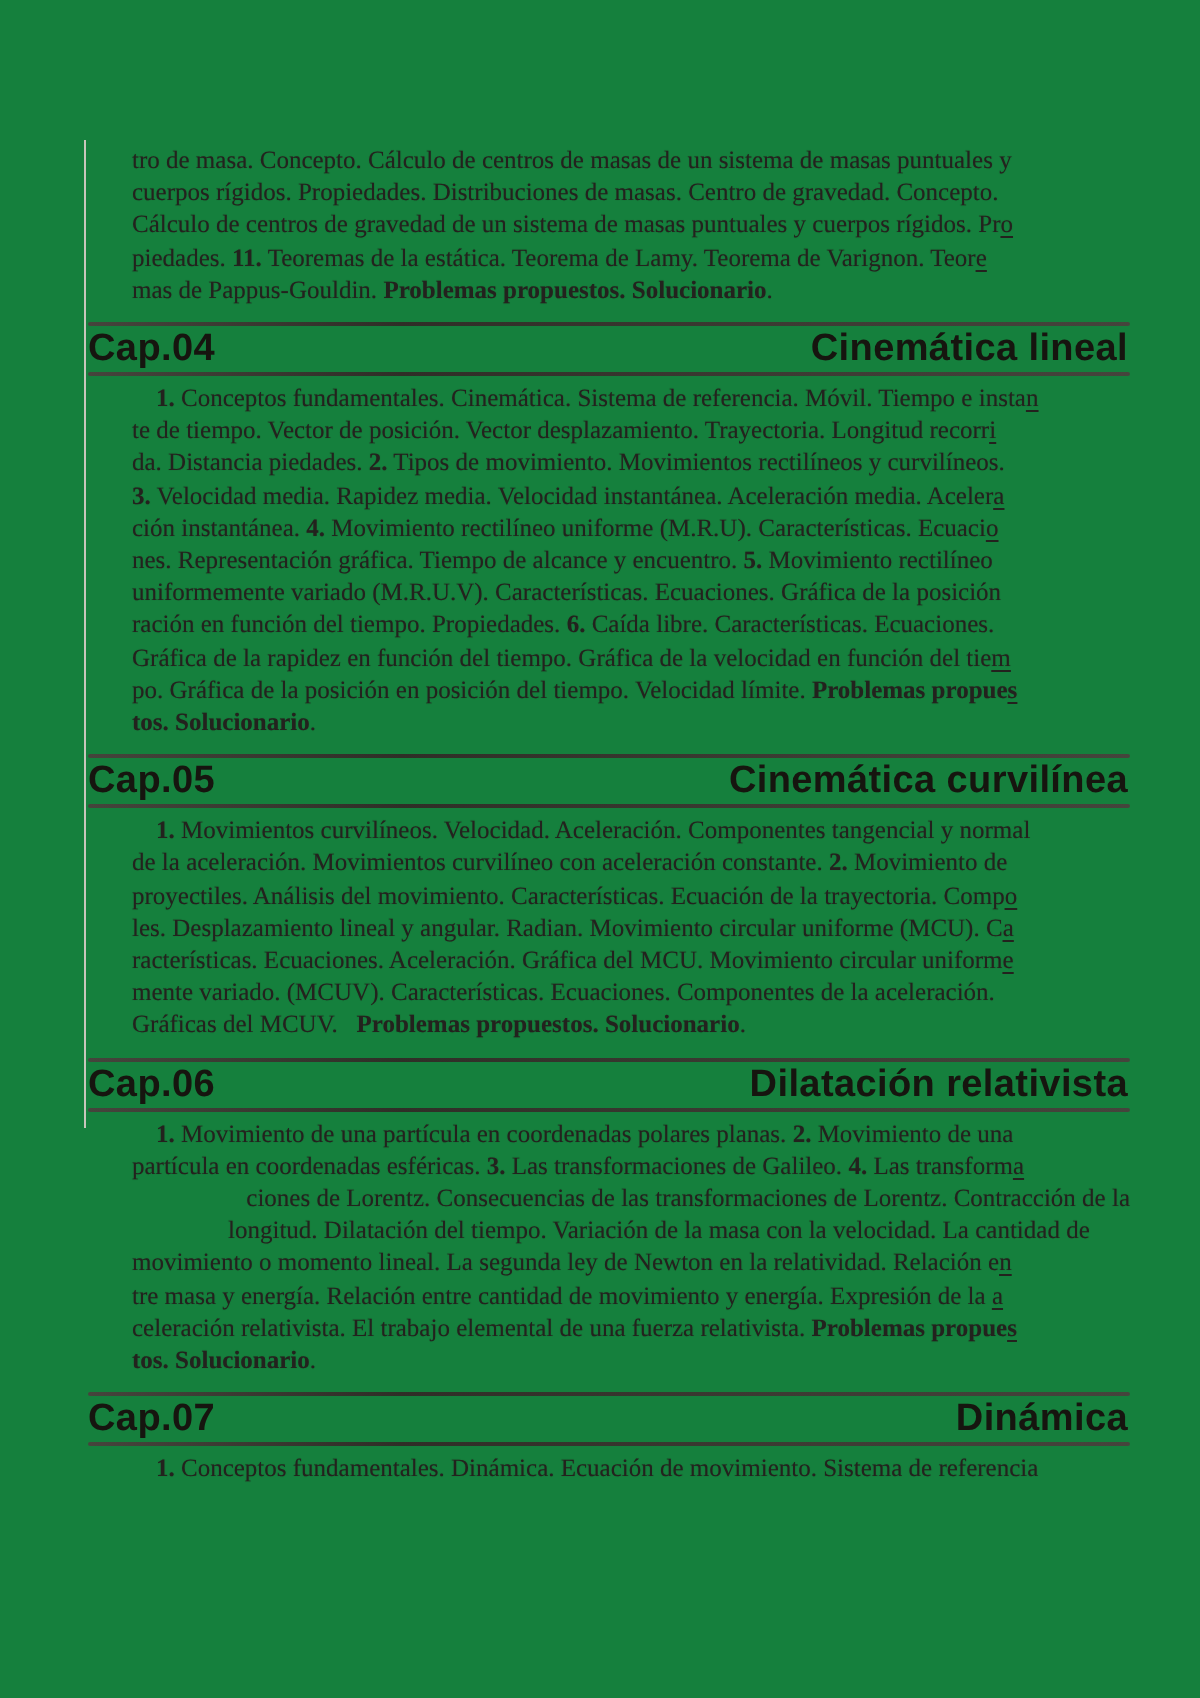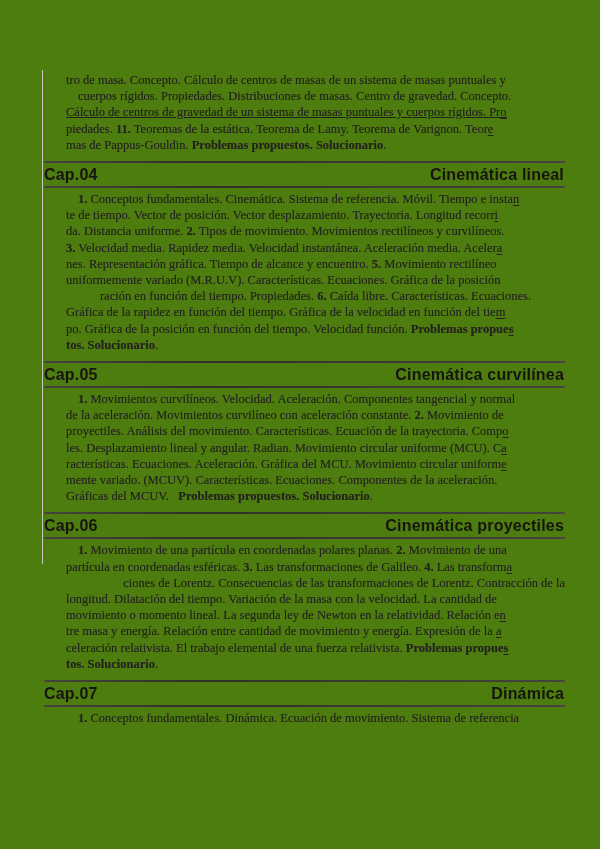--- a/index.html
+++ b/index.html
@@ -2,21 +2,21 @@
 <html><head>
 <meta charset="utf-8">
 <style>
   html,body{margin:0;padding:0;}
   body{
     width:600px;height:849px;overflow:hidden;
     background:#fcfbf7;
   }
   .page{
     position:relative;width:600px;height:849px;
-    background:#4d7c0f;
+    background:#15803d;
     font-family:"Liberation Serif",serif;
     color:#23221e;
   }
   .scanline{
     position:absolute;left:42px;top:70px;width:1px;height:494px;
     background:#c8c6bc;
   }
   .content{
     position:absolute;left:44px;top:72px;width:521px;
   }
@@ -31,57 +31,58 @@
   .u{text-decoration:underline;text-underline-offset:1.5px;}
   .rule{
     height:2px;border-radius:1px;
     background:linear-gradient(90deg,#45443c,#2f2e27 30%,#3d3c34 70%,#45443c);
   }
   section{margin-top:8px;}
   .chead{
     display:flex;justify-content:space-between;align-items:baseline;
     padding:2px 1px 2px 0;
     font-family:"Liberation Sans",sans-serif;
-    font-weight:bold;font-size:16px;line-height:19px;
+    font-weight:bold;font-size:19px;line-height:19px;
     color:#16150f;letter-spacing:0.2px;
   }
   .cbody{margin-top:3px;}
 </style>
 </head>
 <body>
 
 <div class="page">
   <div class="scanline"></div>
   <div class="content">
 
     <div class="para intro">
         <div class="tline" style="word-spacing: 0px;"><span>tro de masa. Concepto. Cálculo de centros de masas de un sistema de masas puntuales y</span></div>
-        <div class="tline" style="word-spacing: 0px; margin-left: 12px;"><span>cuerpos rígidos. Propiedades. Distribuciones de masas. Centro de gravedad. Concepto.</span></div>
-        <div class="tline" style="word-spacing: 0px; text-decoration: underline;"><span>Cálculo de centros de gravedad de un sistema de masas puntuales y cuerpos rígidos. Pr</span><span class="u">o</span></div>
+        <div class="tline" style="word-spacing: 0px;"><span>cuerpos rígidos. Propiedades. Distribuciones de masas. Centro de gravedad. Concepto.</span></div>
+        <div class="tline" style="word-spacing: 0px;"><span>Cálculo de centros de gravedad de un sistema de masas puntuales y cuerpos rígidos. Pr</span><span class="u">o</span></div>
         <div class="tline" style="word-spacing: 0px;"><span>piedades. </span><span class="b">11.</span><span> Teoremas de la estática. Teorema de Lamy. Teorema de Varignon. Teor</span><span class="u">e</span></div>
         <div class="tline tl-end"><span>mas de Pappus-Gouldin. </span><span class="b">Problemas propuestos. Solucionario</span><span>.</span></div>
       </div>
 
     <section>
       <div class="rule"></div>
       <div class="chead">
         <span>Cap.04</span>
         <span>Cinemática lineal</span>
       </div>
       <div class="rule"></div>
       <div class="para cbody">
           <div class="tline tl-indent" style="word-spacing: 0px;"><span class="b">1.</span><span> Conceptos fundamentales. Cinemática. Sistema de referencia. Móvil. Tiempo e insta</span><span class="u">n</span></div>
           <div class="tline" style="word-spacing: 0px;"><span>te de tiempo. Vector de posición. Vector desplazamiento. Trayectoria. Longitud recorr</span><span class="u">i</span></div>
-          <div class="tline" style="word-spacing: 0px;"><span>da. Distancia uniforme. </span><span class="b">2.</span><span> Tipos de movimiento. Movimientos rectilíneos y curvilíneos.</span></div>
+          <div class="tline" style="word-spacing: 0px;"><span>da. Distancia piedades. </span><span class="b">2.</span><span> Tipos de movimiento. Movimientos rectilíneos y curvilíneos.</span></div>
           <div class="tline" style="word-spacing: 0px;"><span class="b">3.</span><span> Velocidad media. Rapidez media. Velocidad instantánea. Aceleración media. Aceler</span><span class="u">a</span></div>
+          <div class="tline" style="word-spacing: 0px;"><span>ción instantánea. </span><span class="b">4.</span><span> Movimiento rectilíneo uniforme (M.R.U). Características. Ecuaci</span><span class="u">o</span></div>
           <div class="tline" style="word-spacing: 0px;"><span>nes. Representación gráfica. Tiempo de alcance y encuentro. </span><span class="b">5.</span><span> Movimiento rectilíneo</span></div>
           <div class="tline" style="word-spacing: 0px;"><span>uniformemente variado (M.R.U.V). Características. Ecuaciones. Gráfica de la posición</span></div>
-          <div class="tline" style="word-spacing: 0px; text-align: center;"><span>ración en función del tiempo. Propiedades. </span><span class="b">6.</span><span> Caída libre. Características. Ecuaciones.</span></div>
+          <div class="tline" style="word-spacing: 0px;"><span>ración en función del tiempo. Propiedades. </span><span class="b">6.</span><span> Caída libre. Características. Ecuaciones.</span></div>
           <div class="tline" style="word-spacing: 0px;"><span>Gráfica de la rapidez en función del tiempo. Gráfica de la velocidad en función del tie</span><span class="u">m</span></div>
-          <div class="tline" style="word-spacing: 0px;"><span>po. Gráfica de la posición en función del tiempo. Velocidad función. </span><span class="b">Problemas propue</span><span class="b u">s</span></div>
+          <div class="tline" style="word-spacing: 0px;"><span>po. Gráfica de la posición en posición del tiempo. Velocidad límite. </span><span class="b">Problemas propue</span><span class="b u">s</span></div>
           <div class="tline tl-end"><span class="b">tos. Solucionario</span><span>.</span></div>
         </div>
     </section>
 
     <section>
       <div class="rule"></div>
       <div class="chead">
         <span>Cap.05</span>
         <span>Cinemática curvilínea</span>
       </div>
@@ -94,28 +95,28 @@
           <div class="tline" style="word-spacing: 0px;"><span>racterísticas. Ecuaciones. Aceleración. Gráfica del MCU. Movimiento circular uniform</span><span class="u">e</span></div>
           <div class="tline" style="word-spacing: 0px;"><span>mente variado. (MCUV). Características. Ecuaciones. Componentes de la aceleración.</span></div>
           <div class="tline tl-end"><span>Gráficas del MCUV.&nbsp;&nbsp; </span><span class="b">Problemas propuestos. Solucionario</span><span>.</span></div>
         </div>
     </section>
 
     <section>
       <div class="rule"></div>
       <div class="chead">
         <span>Cap.06</span>
-        <span>Cinemática proyectiles</span>
+        <span>Dilatación relativista</span>
       </div>
       <div class="rule"></div>
       <div class="para cbody">
           <div class="tline tl-indent" style="word-spacing: 0px;"><span class="b">1.</span><span> Movimiento de una partícula en coordenadas polares planas. </span><span class="b">2.</span><span> Movimiento de una</span></div>
           <div class="tline" style="word-spacing: 0px;"><span>partícula en coordenadas esféricas. </span><span class="b">3.</span><span> Las transformaciones de Galileo. </span><span class="b">4.</span><span> Las transform</span><span class="u">a</span></div>
           <div class="tline" style="word-spacing: 0px; text-align: right;"><span>ciones de Lorentz. Consecuencias de las transformaciones de Lorentz. Contracción de la</span></div>
-          <div class="tline" style="word-spacing: 0px;"><span>longitud. Dilatación del tiempo. Variación de la masa con la velocidad. La cantidad de</span></div>
+          <div class="tline" style="word-spacing: 0px; margin-left: 48px;"><span>longitud. Dilatación del tiempo. Variación de la masa con la velocidad. La cantidad de</span></div>
           <div class="tline" style="word-spacing: 0px;"><span>movimiento o momento lineal. La segunda ley de Newton en la relatividad. Relación e</span><span class="u">n</span></div>
           <div class="tline" style="word-spacing: 0px;"><span>tre masa y energía. Relación entre cantidad de movimiento y energía. Expresión de la </span><span class="u">a</span></div>
           <div class="tline" style="word-spacing: 0px;"><span>celeración relativista. El trabajo elemental de una fuerza relativista. </span><span class="b">Problemas propue</span><span class="b u">s</span></div>
           <div class="tline tl-end"><span class="b">tos. Solucionario</span><span>.</span></div>
         </div>
     </section>
 
     <section>
       <div class="rule"></div>
       <div class="chead">

